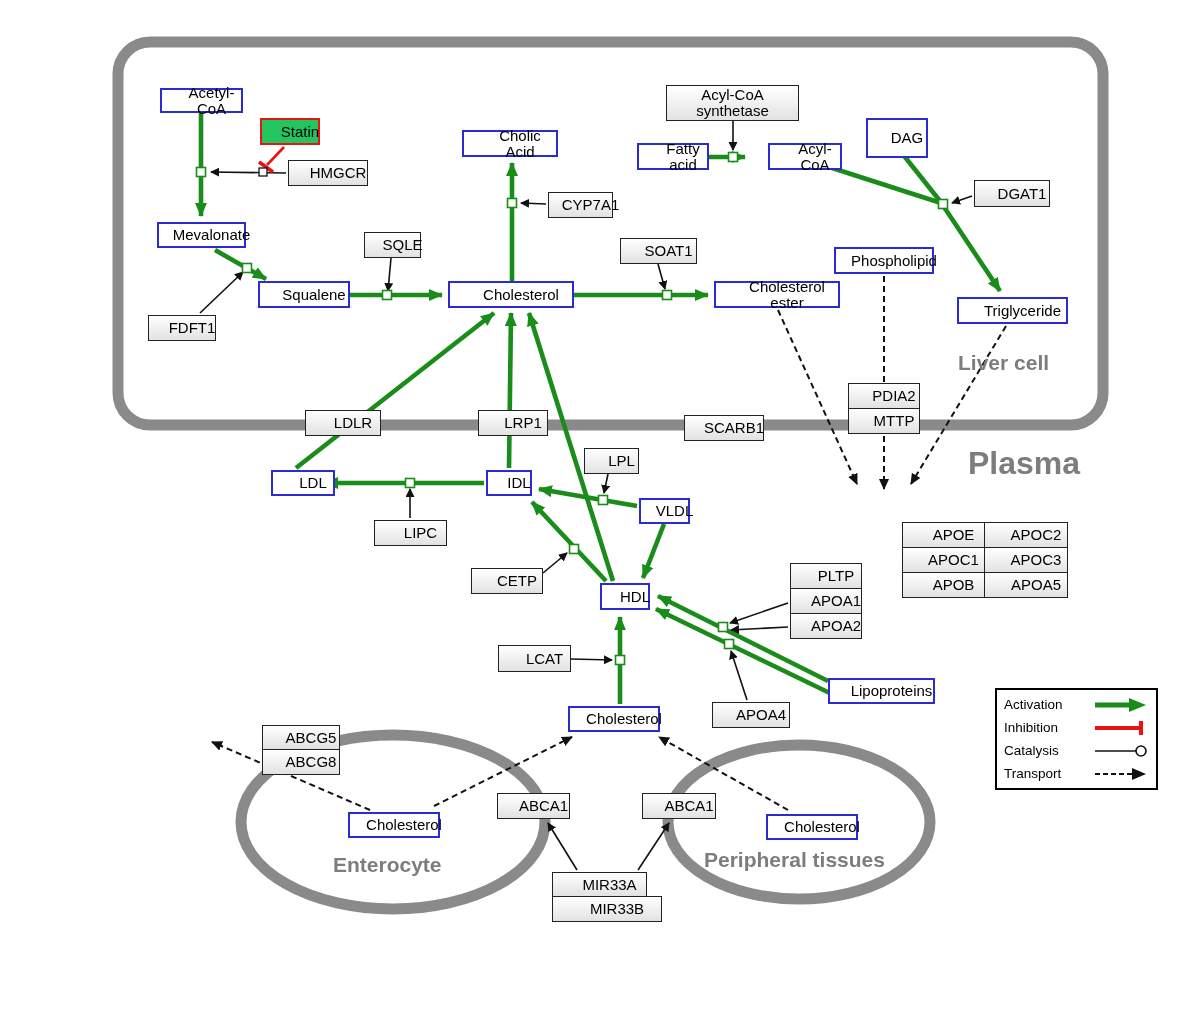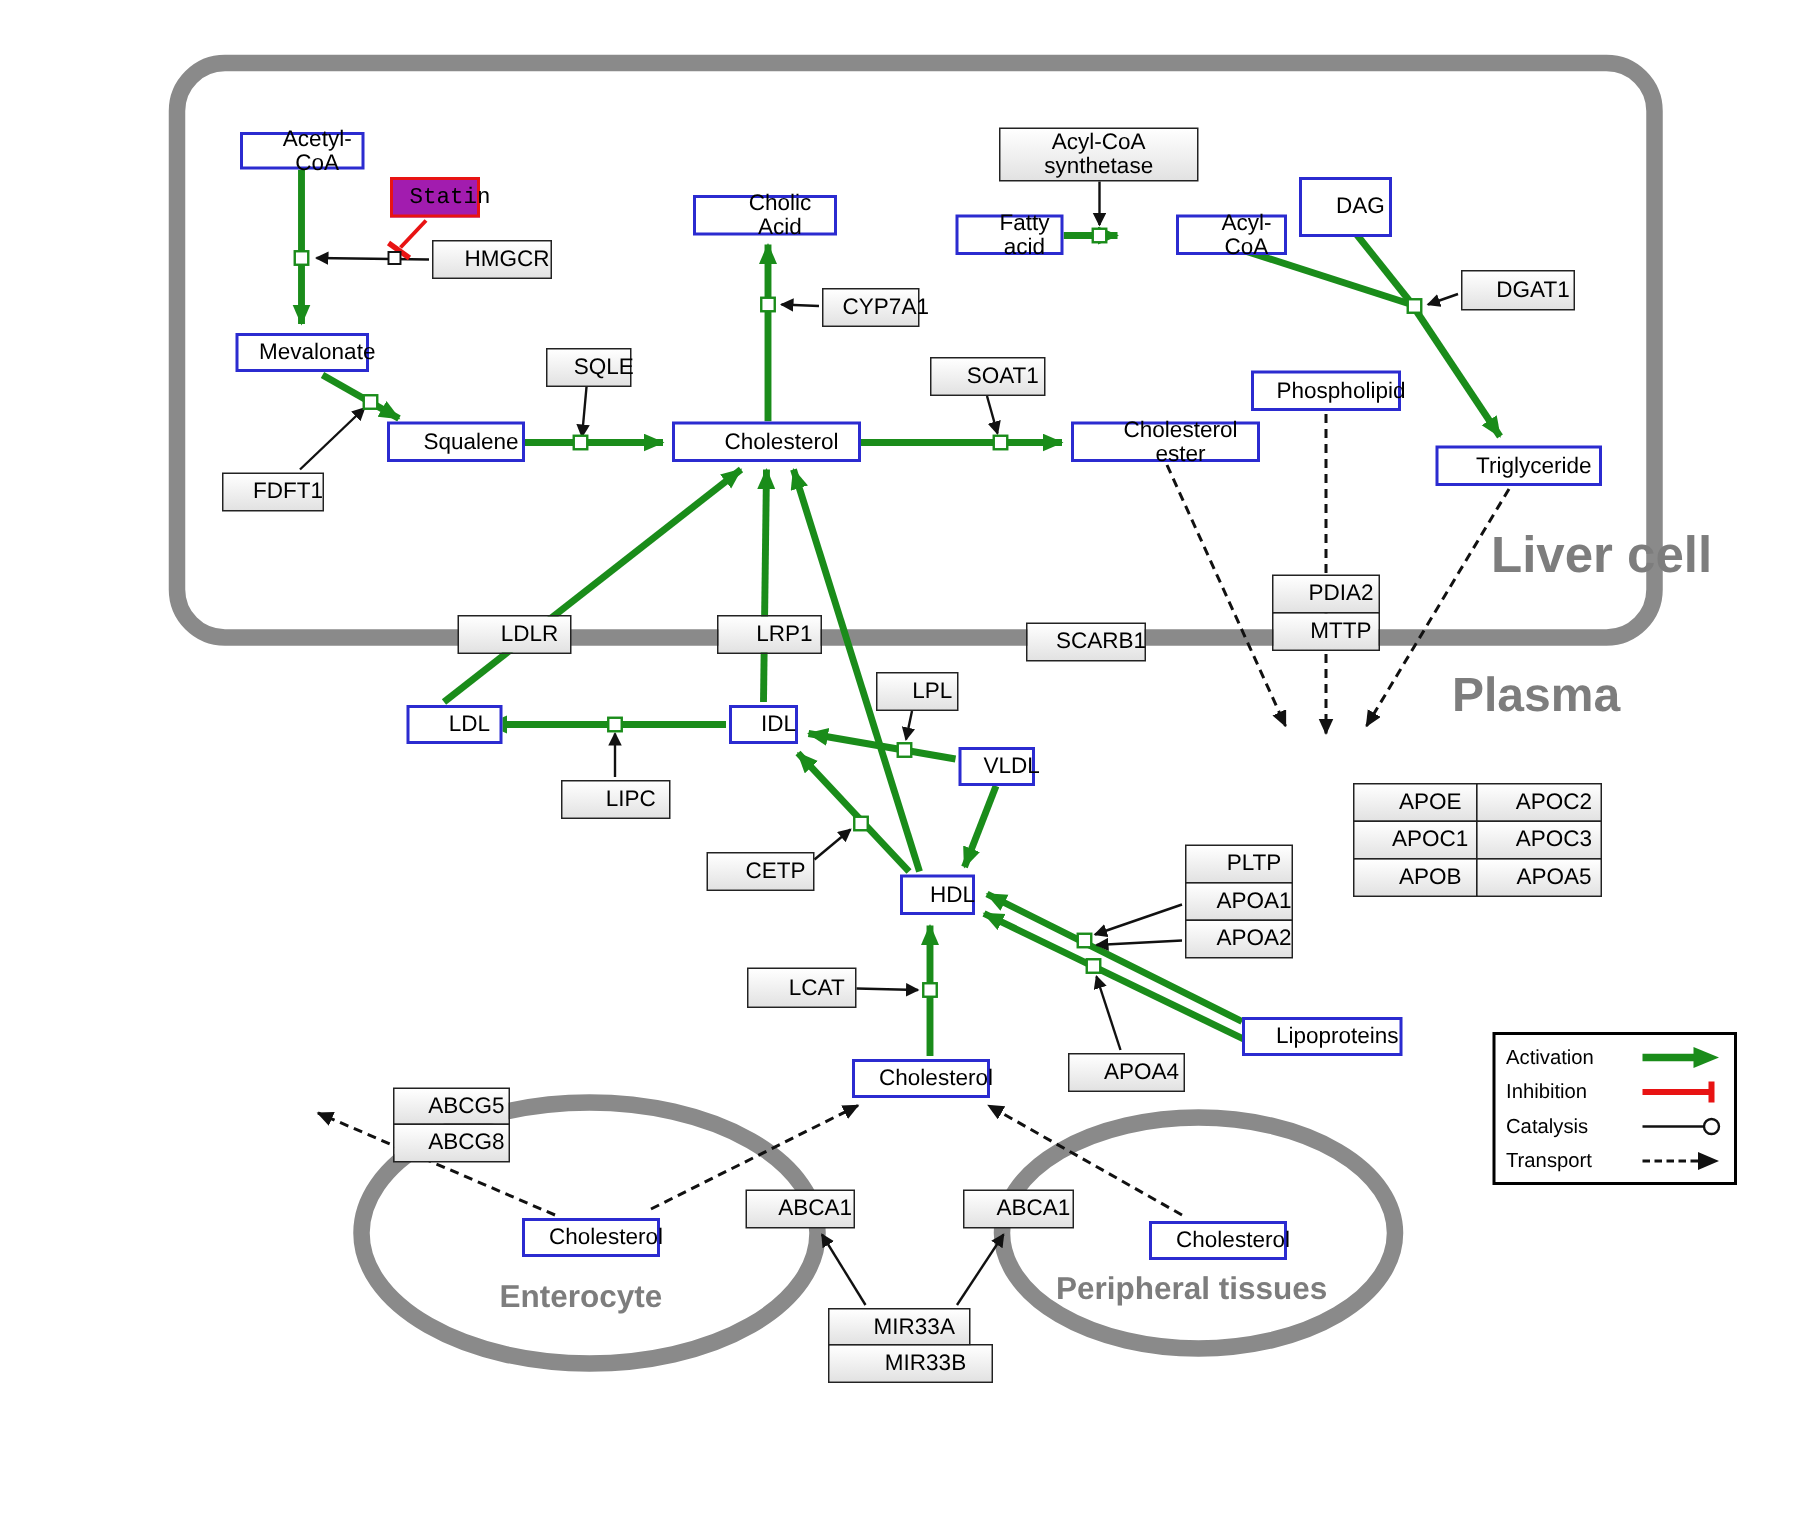--- a/index.html
+++ b/index.html
@@ -17,21 +17,21 @@
   .et{stroke:#111;stroke-width:2;fill:none;stroke-dasharray:6 4;}
   .ei{stroke:var(--inhibition);stroke-width:2.6;fill:none;}
   .eib{stroke:var(--inhibition);stroke-width:3.6;fill:none;}
   .anchor{fill:#fff;stroke:var(--activation);stroke-width:1.6;}
   .anchor-b{fill:#fff;stroke:#111;stroke-width:1.3;}
   .pn{position:absolute;display:flex;align-items:center;justify-content:center;
       text-align:center;font-size:15px;line-height:1.05;color:#000;
       box-sizing:border-box;background:#fff;padding-left:20px;}
   .metab{border:2px solid var(--metabolite-border);}
   .enz{border:1px solid #222;background:linear-gradient(#ffffff,#e2e2e2);}
-  .statin-box{border:2px solid var(--inhibition);background:#a21caf;font-family:Liberation Mono, monospace;}
+  .statin-box{border:2px solid var(--inhibition);background:#22c55e;}
   .region-label{position:absolute;font-weight:bold;color:#7d7d7d;}
   .legend{position:absolute;left:995px;top:688px;width:163px;height:102px;
           border:2.5px solid #000;background:#fff;box-sizing:border-box;
           display:flex;flex-direction:column;justify-content:space-around;padding:3px 0;}
   .legend-row{display:flex;align-items:center;justify-content:space-between;
               padding:0 7px;font-size:13.5px;color:#000;}
 </style>
 </head>
 <body>
 
@@ -116,21 +116,21 @@
     <rect class="anchor" x="724.5" y="639.5" width="9" height="9"></rect>
     <rect class="anchor-b" x="259" y="168" width="8" height="8"></rect>
   </svg>
 
   <div class="pn metab" style="left:160px;top:88px;width:83px;height:25px">Acetyl-CoA</div>
   <div class="pn metab" style="left:157px;top:222px;width:89px;height:26px">Mevalonate</div>
   <div class="pn metab" style="left:258px;top:281px;width:92px;height:27px">Squalene</div>
   <div class="pn metab" style="left:448px;top:281px;width:126px;height:27px">Cholesterol</div>
   <div class="pn metab" style="left:462px;top:130px;width:96px;height:27px">Cholic Acid</div>
   <div class="pn metab" style="left:637px;top:143px;width:72px;height:27px">Fatty acid</div>
-  <div class="pn metab" style="left:784px;top:143px;width:74px;height:27px">Acyl-CoA</div>
+  <div class="pn metab" style="left:768px;top:143px;width:74px;height:27px">Acyl-CoA</div>
   <div class="pn metab" style="left:866px;top:118px;width:62px;height:40px">DAG</div>
   <div class="pn metab" style="left:834px;top:247px;width:100px;height:27px">Phospholipid</div>
   <div class="pn metab" style="left:714px;top:281px;width:126px;height:27px">Cholesterol ester</div>
   <div class="pn metab" style="left:957px;top:297px;width:111px;height:27px">Triglyceride</div>
   <div class="pn metab" style="left:271px;top:470px;width:64px;height:26px">LDL</div>
   <div class="pn metab" style="left:486px;top:470px;width:46px;height:26px">IDL</div>
   <div class="pn metab" style="left:639px;top:498px;width:51px;height:26px">VLDL</div>
   <div class="pn metab" style="left:600px;top:583px;width:50px;height:27px">HDL</div>
   <div class="pn metab" style="left:828px;top:678px;width:107px;height:26px">Lipoproteins</div>
   <div class="pn metab" style="left:568px;top:706px;width:92px;height:26px">Cholesterol</div>
@@ -165,21 +165,21 @@
   <div class="pn enz" style="left:984px;top:547px;width:84px;height:26px">APOC3</div>
   <div class="pn enz" style="left:902px;top:572px;width:83px;height:26px">APOB</div>
   <div class="pn enz" style="left:984px;top:572px;width:84px;height:26px">APOA5</div>
   <div class="pn enz" style="left:262px;top:725px;width:78px;height:25px">ABCG5</div>
   <div class="pn enz" style="left:262px;top:749px;width:78px;height:26px">ABCG8</div>
   <div class="pn enz" style="left:497px;top:793px;width:73px;height:26px">ABCA1</div>
   <div class="pn enz" style="left:642px;top:793px;width:74px;height:26px">ABCA1</div>
   <div class="pn enz" style="left:552px;top:872px;width:95px;height:25px">MIR33A</div>
   <div class="pn enz" style="left:552px;top:896px;width:110px;height:26px">MIR33B</div>
 
-  <div class="region-label" style="left:994px;top:351px;font-size:34px">Liver cell</div>
+  <div class="region-label" style="left:958px;top:351px;font-size:21px">Liver cell</div>
   <div class="region-label" style="left:968px;top:445px;font-size:32px">Plasma</div>
   <div class="region-label" style="left:333px;top:853px;font-size:21px">Enterocyte</div>
   <div class="region-label" style="left:704px;top:848px;font-size:21px">Peripheral tissues</div>
 
   <div class="legend">
     <div class="legend-row">
       <span>Activation</span>
       <svg width="56" height="16">
         <line x1="2" y1="8" x2="38" y2="8" stroke="#1a8c1a" stroke-width="5"></line>
         <path d="M36,1 L53,8 L36,15 Z" fill="#1a8c1a"></path>

